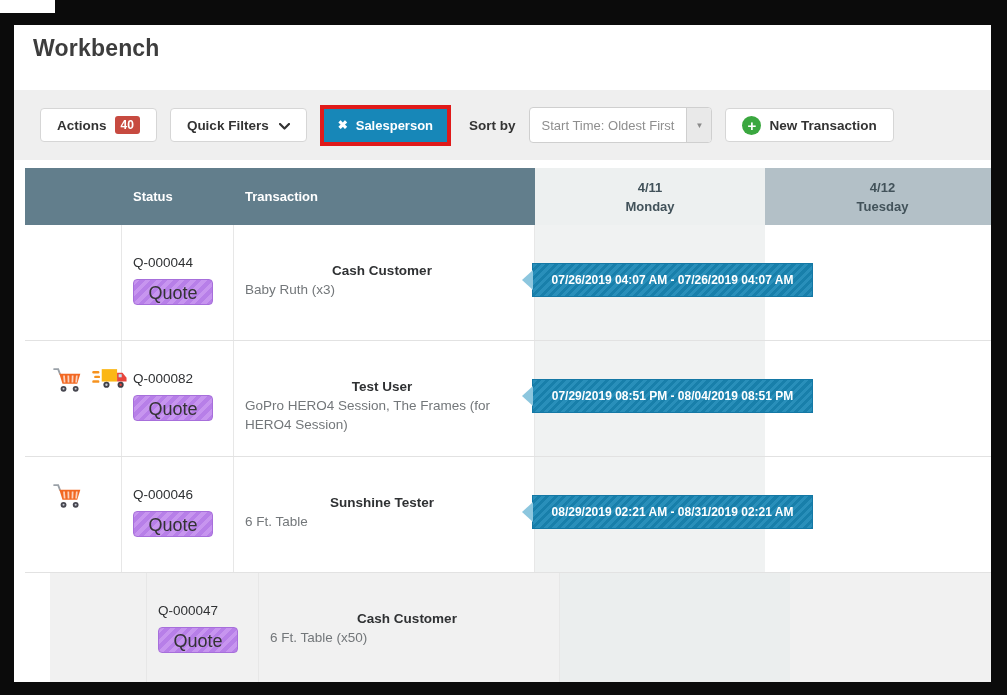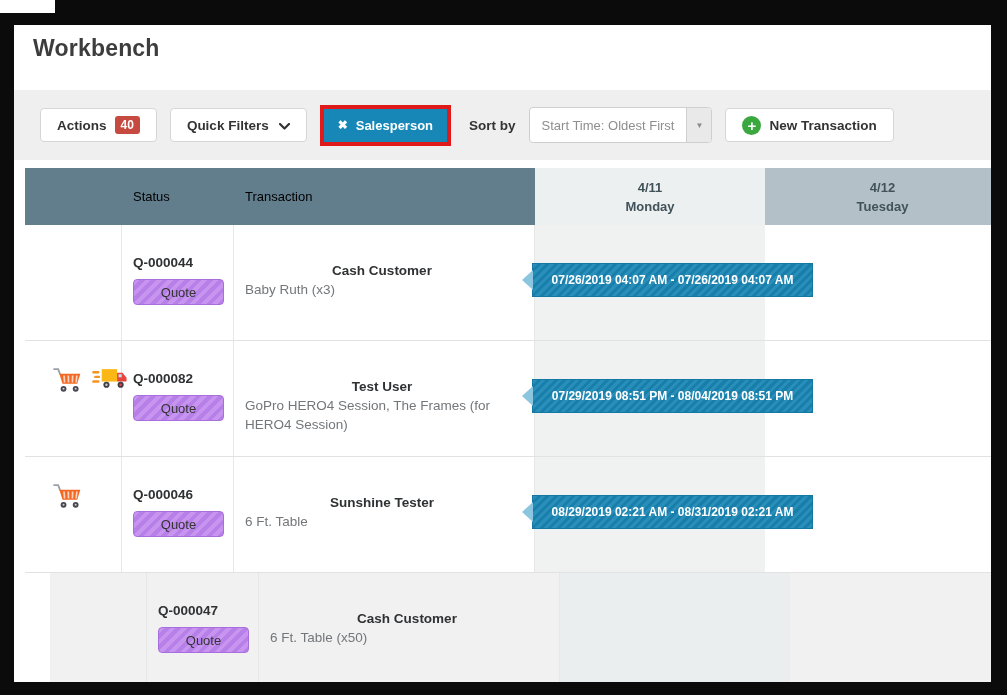--- a/index.html
+++ b/index.html
@@ -23,35 +23,35 @@
   .select{display:inline-flex;height:34px;border:1px solid #cfcfcf;border-radius:4px;background:#fff;
     align-items:center;cursor:pointer;overflow:hidden;}
   .select .val{padding:0 12px;color:#8e8e8e;font-size:13px;white-space:nowrap;}
   .select .arrow{width:24px;height:34px;background:#e9e9e9;border-left:1px solid #cfcfcf;display:flex;
     align-items:center;justify-content:center;color:#8a8a8a;font-size:8px;}
   .plus{width:19px;height:19px;border-radius:50%;background:var(--green,#3aa73f);color:#fff;display:flex;
     align-items:center;justify-content:center;font-size:15px;font-weight:bold;line-height:1;}
 
   .table{position:absolute;left:11px;top:143px;width:975px;}
   .thead{display:grid;grid-template-columns:97px 112px 301px 230px 235px;height:57px;}
-  .th{background:var(--header-slate,#627e8c);color:#000000;font-weight:normal;font-size:13px;display:flex;align-items:center;}
+  .th{background:var(--header-slate,#627e8c);color:#ffffff;font-weight:bold;font-size:13px;display:flex;align-items:center;}
   .th.pad{padding-left:11px;}
   .th-day{display:flex;flex-direction:column;align-items:center;justify-content:center;font-weight:bold;
     font-size:13px;color:#42525a;line-height:19px;}
   .th-day.d1{background:#edf0f0;}
   .th-day.d2{background:var(--day2-header,#b3c0c7);}
 
   .row{display:grid;grid-template-columns:97px 112px 301px 465px;height:115px;border-bottom:1px solid #e2e2e2;
     position:relative;background:#fff;cursor:pointer;}
   .row.shaded{background:#f1f1f1;margin-left:25px;}
   .cell{border-right:1px solid #e7e7e7;box-sizing:border-box;}
   .icons-cell{padding:24px 0 0 27px;display:flex;gap:9px;align-items:flex-start;}
   .status-cell{padding:30px 0 0 11px;}
-  .txn-id{font-size:13.5px;font-weight:bold;color:#2f3133;}
-  .quote-badge{margin-top:9px;width:91px;height:26px;line-height:26px;text-align:center;font-size:13px;color:#333;
+  .txn-id{font-size:13.5px;font-weight:normal;color:#2f3133;}
+  .quote-badge{margin-top:9px;width:80px;height:26px;line-height:26px;text-align:center;font-size:18px;color:#333;
     border:1px solid var(--badge-purple-border,#a76fdb);border-radius:4px;box-sizing:border-box;
     background:repeating-linear-gradient(135deg,#c795ef 0 4px,var(--badge-purple,#b77fe8) 4px 8px);}
   .txn-cell{padding:36px 15px 0 11px;line-height:19px;}
   .txn-customer{font-size:13.5px;font-weight:bold;color:#2f3133;text-align:center;}
   .txn-items{font-size:13.5px;color:#73777a;}
   .cal-cell{position:relative;border-right:none;}
   .day1-bg{position:absolute;left:0;top:0;bottom:0;width:230px;background:#f0f2f2;}
   .row.shaded .day1-bg{background:#ebeeee;}
   .bar{position:absolute;left:507px;top:38px;width:281px;height:34px;z-index:2;box-sizing:border-box;
     border:1px solid #1478a5;color:#fff;font-weight:bold;font-size:12px;display:flex;align-items:center;

